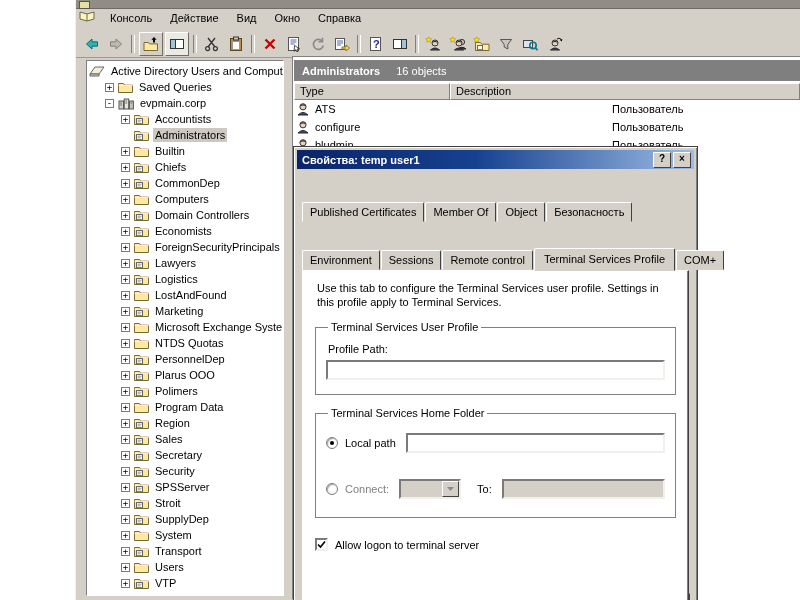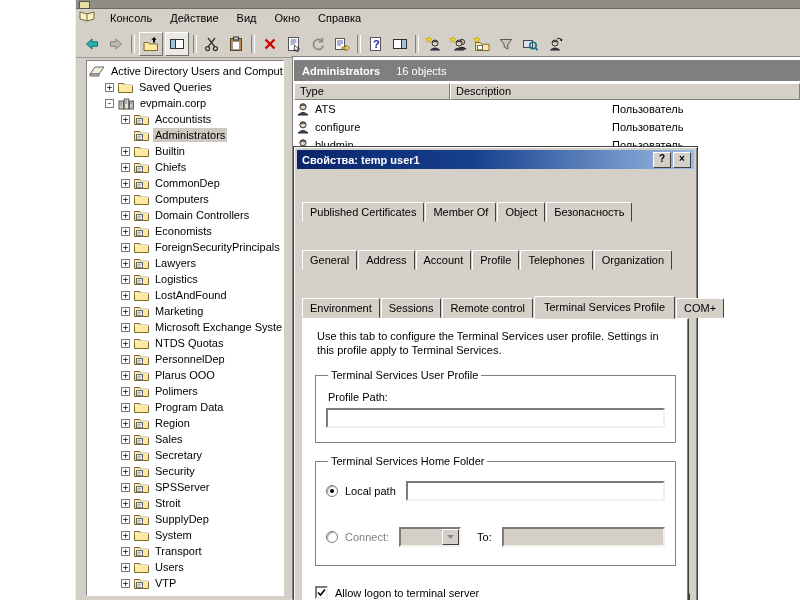--- a/index.html
+++ b/index.html
@@ -744,28 +744,20 @@
       <span class="cap">?</span>
       <span class="cap">×</span>
     </div>
     <div id="tabs">
       <div class="tabrow" id="tabrow0">
           <span class="tab">Published Certificates</span>
           <span class="tab">Member Of</span>
           <span class="tab">Object</span>
           <span class="tab">Безопасность</span>
         </div>
-      <div class="tabrow" id="tabrow1">
-          <span class="tab">General</span>
-          <span class="tab">Address</span>
-          <span class="tab">Account</span>
-          <span class="tab">Profile</span>
-          <span class="tab">Telephones</span>
-          <span class="tab">Organization</span>
-        </div>
       <div class="tabrow" id="tabrow2">
           <span class="tab">Environment</span>
           <span class="tab">Sessions</span>
           <span class="tab">Remote control</span>
           <span class="tab active">Terminal Services Profile</span>
           <span class="tab">COM+</span>
         </div>
     </div>
     <div id="dlg-panel">
       <div id="dlg-desc">Use this tab to configure the Terminal Services user profile. Settings in this profile apply to Terminal Services.</div>

